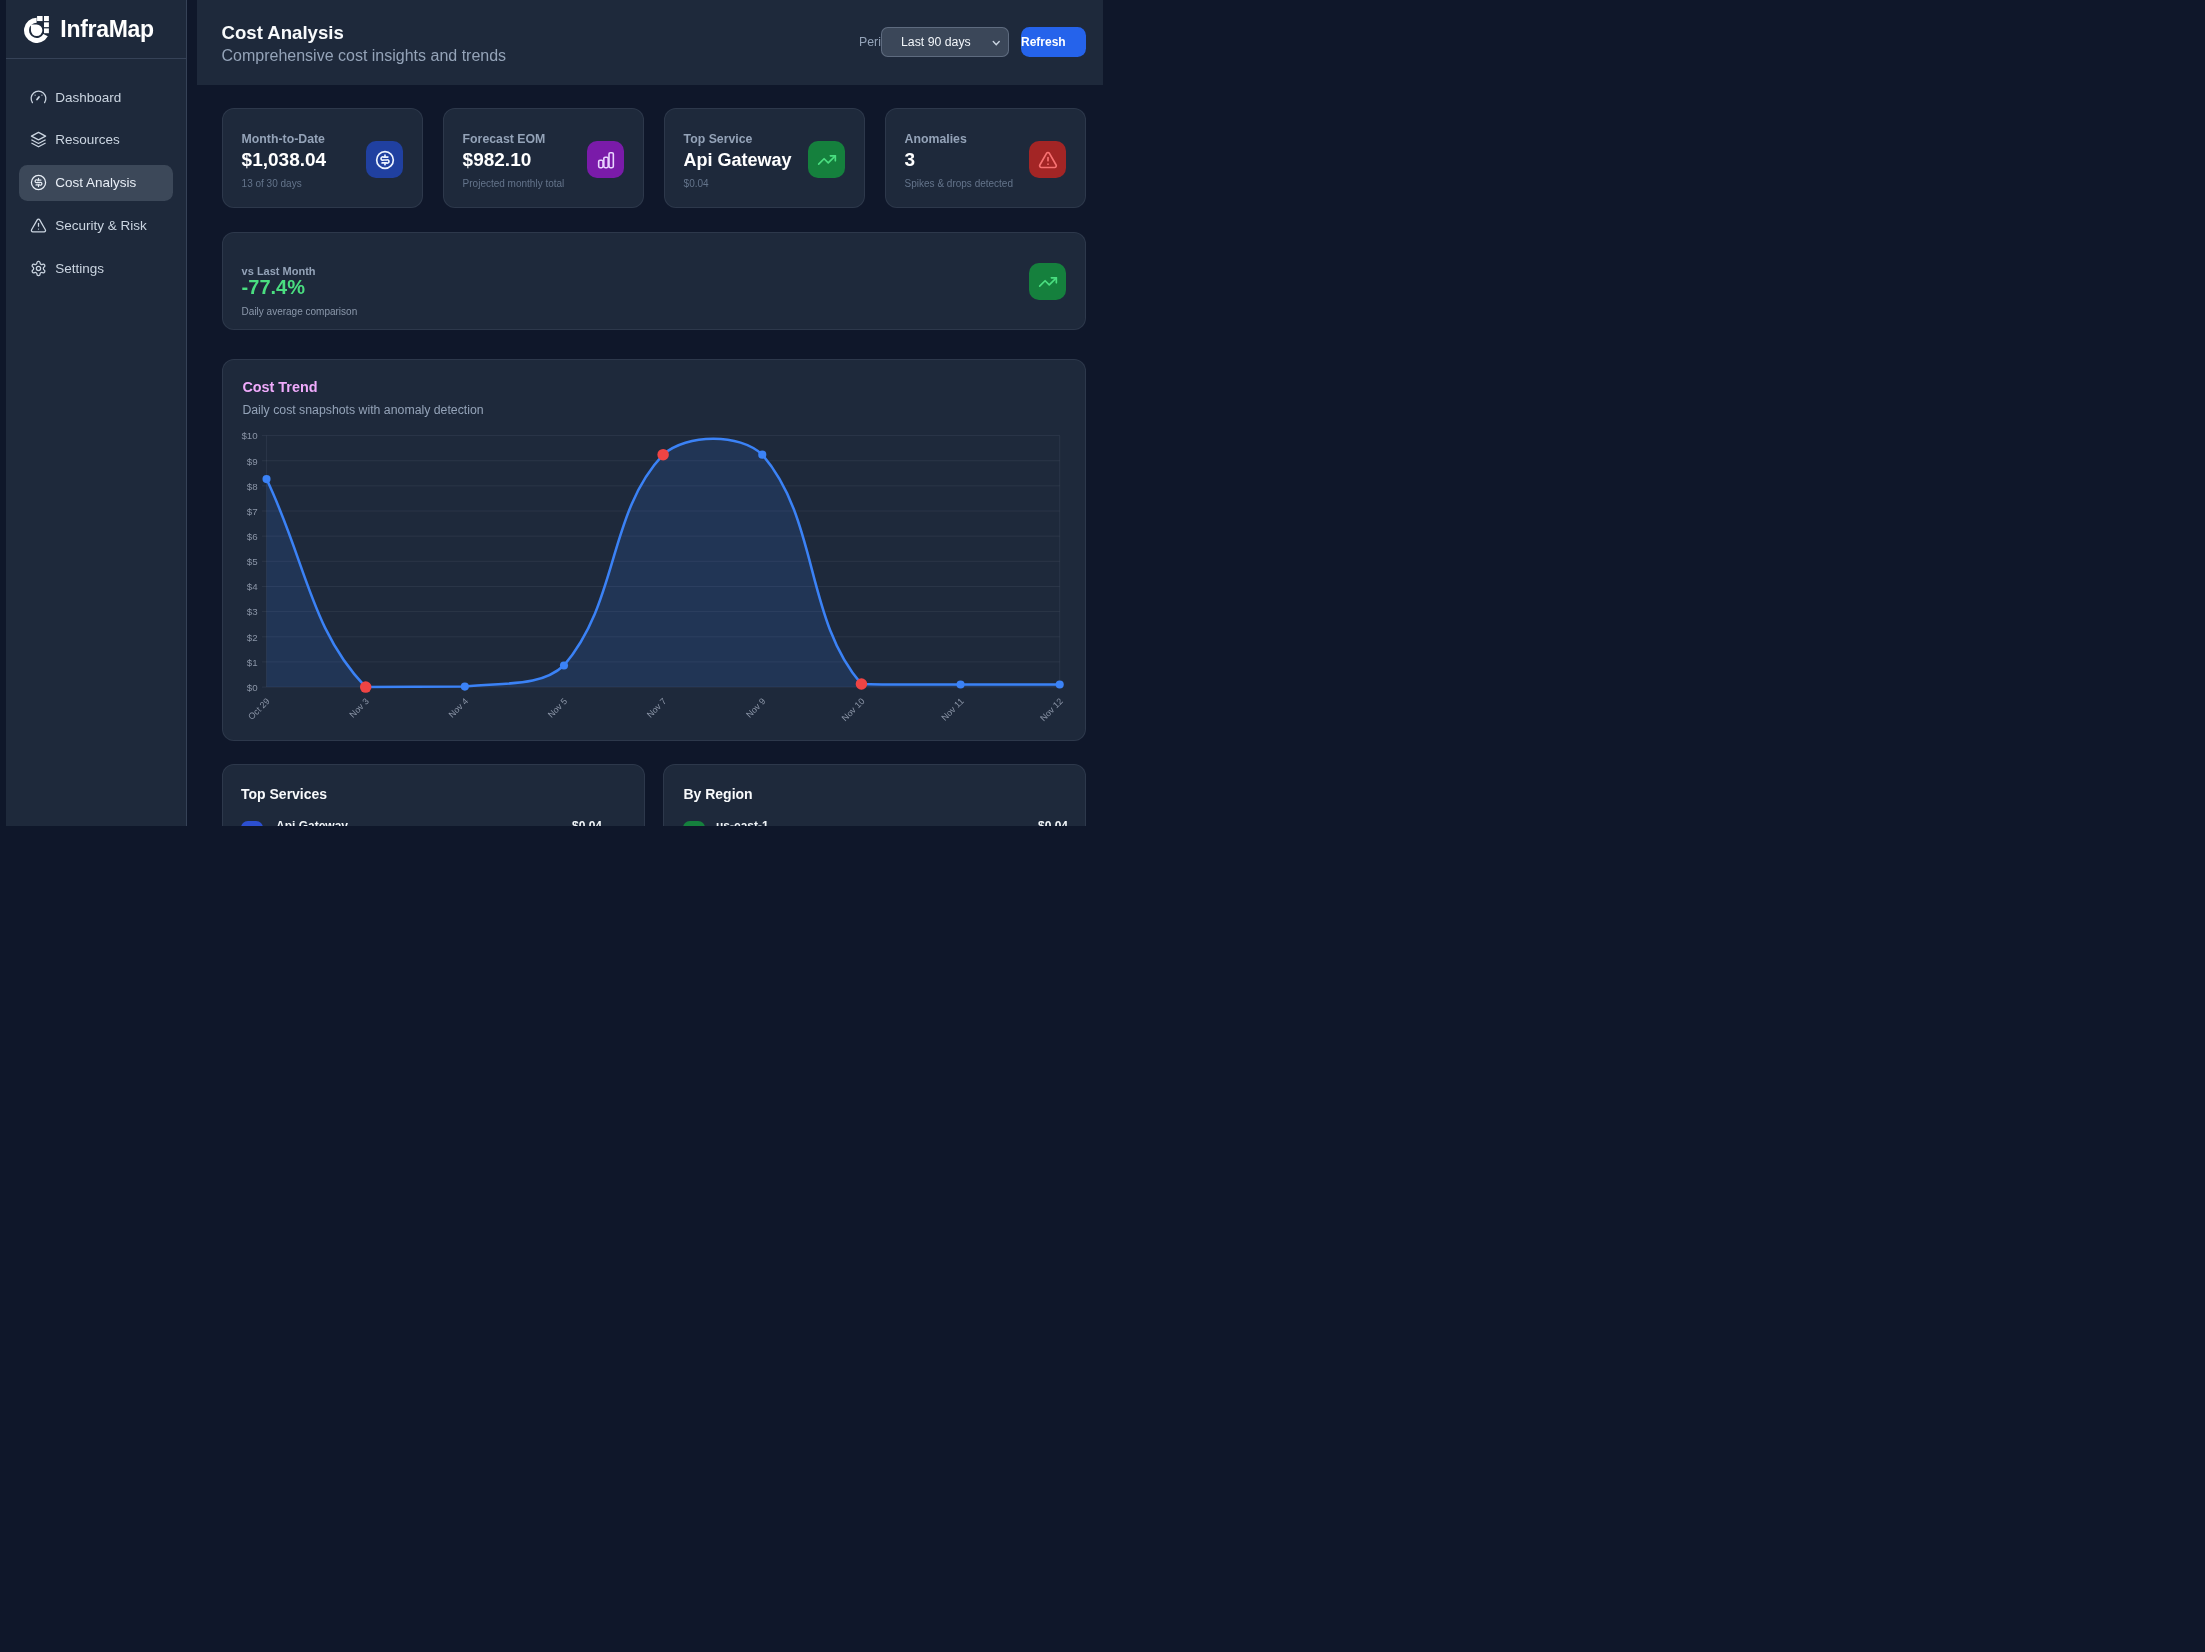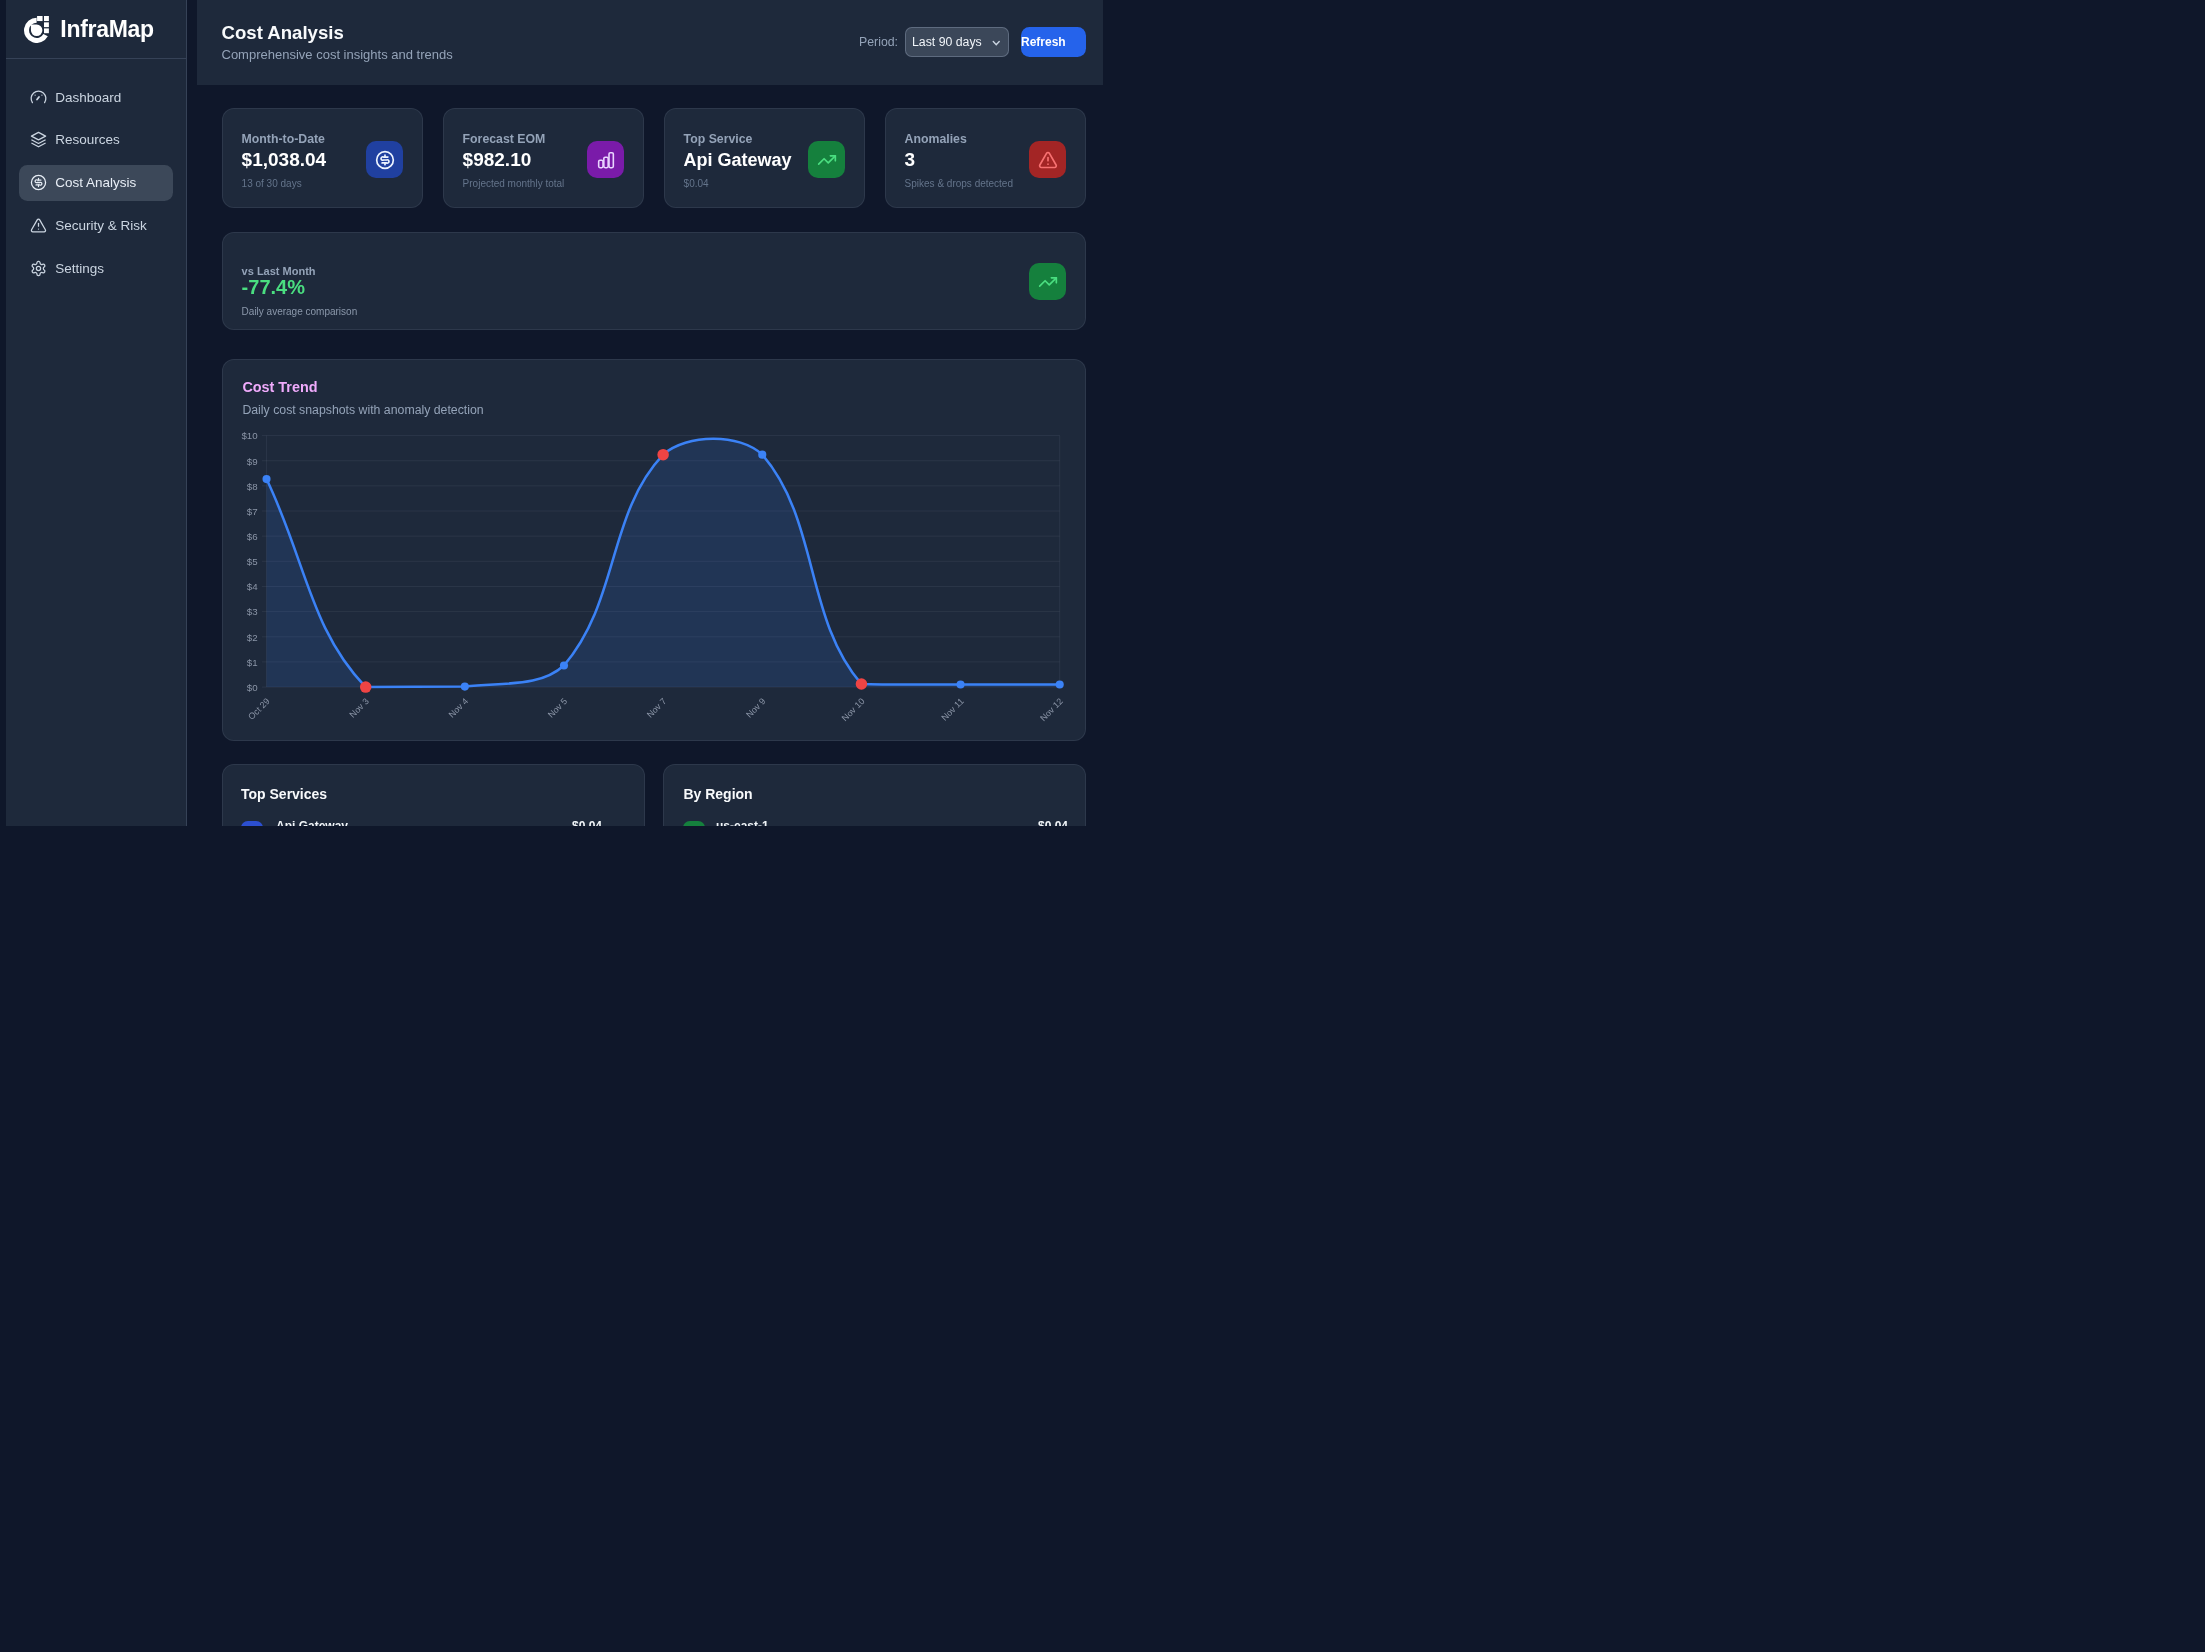--- a/index.html
+++ b/index.html
@@ -7,23 +7,23 @@
 .sidebar{position:absolute;left:6px;top:0;width:181px;height:826px;background:#1e293b;border-right:0.8px solid rgba(100,116,139,.35)}
 .logo{position:absolute;left:0;top:0;width:100%;height:59px;border-bottom:0.8px solid rgba(100,116,139,.35);display:flex;align-items:center;padding-left:18px}
 .logo svg{width:27px;height:27px}
 .logo span{color:#fff;font-size:23px;font-weight:bold;margin-left:9.3px;letter-spacing:-0.3px}
 nav{position:absolute;top:59px;left:12.7px;right:12.7px;padding-top:20px}
 .ni{display:flex;align-items:center;height:36px;margin-bottom:6.8px;border-radius:8.5px;padding-left:11px;color:#cbd5e1;font-size:13.5px}
 .ni svg{width:17px;height:17px;margin-right:8.5px;flex:none}
 .ni.active{background:#3c4859;color:#e8eef6}
 .header{position:absolute;left:197px;top:0;right:0;height:85px;background:#1e293b}
 .htitle{position:absolute;left:24.5px;top:21.6px;color:#f8fafc;font-size:18.6px;font-weight:bold}
-.hsub{position:absolute;left:24.5px;top:47px;color:#94a3b8;font-size:13px}
+.hsub{position:absolute;left:24.5px;top:47px;color:#94a3b8;font-size:16px}
 .period{position:absolute;right:205px;top:35px;color:#94a3b8;font-size:12.3px}
-.select{position:absolute;right:94px;top:27px;width:104px;height:30px;background:#3b4759;border:0.8px solid rgba(148,163,184,.4);border-radius:6.8px;color:#f1f5f9;font-size:12.3px;line-height:28px;padding-left:6px}
+.select{position:absolute;right:94px;top:27px;width:128px;height:30px;background:#3b4759;border:0.8px solid rgba(148,163,184,.4);border-radius:6.8px;color:#f1f5f9;font-size:12.3px;line-height:28px;padding-left:19px}
 .select svg{position:absolute;right:7.6px;top:11px;width:8.5px;height:8.5px}
 .refresh{position:absolute;right:17px;top:27px;width:65px;height:30px;background:#2563eb;border-radius:8.5px;color:#fff;font-size:12px;font-weight:bold;line-height:30px}
 .card{position:absolute;background:#1e293b;border:0.8px solid rgba(148,163,184,.13);border-radius:12px}
 .iconbox{position:absolute;width:37px;height:37px;border-radius:10px}
 .iconbox svg{position:absolute;left:8.5px;top:8.5px;width:20px;height:20px}
 .clabel{position:absolute;left:18.6px;color:#94a3b8;font-size:12.3px;font-weight:bold;line-height:1}
 .cvalue{position:absolute;left:18.6px;color:#fff;font-size:19px;font-weight:bold;line-height:1}
 .csub{position:absolute;left:18.6px;color:#64748b;font-size:10px;line-height:1}
 .rowsq{position:absolute;width:22px;height:22px;border-radius:6.8px}
 .rowname{position:absolute;color:#f1f5f9;font-size:12px;font-weight:bold;line-height:1}

